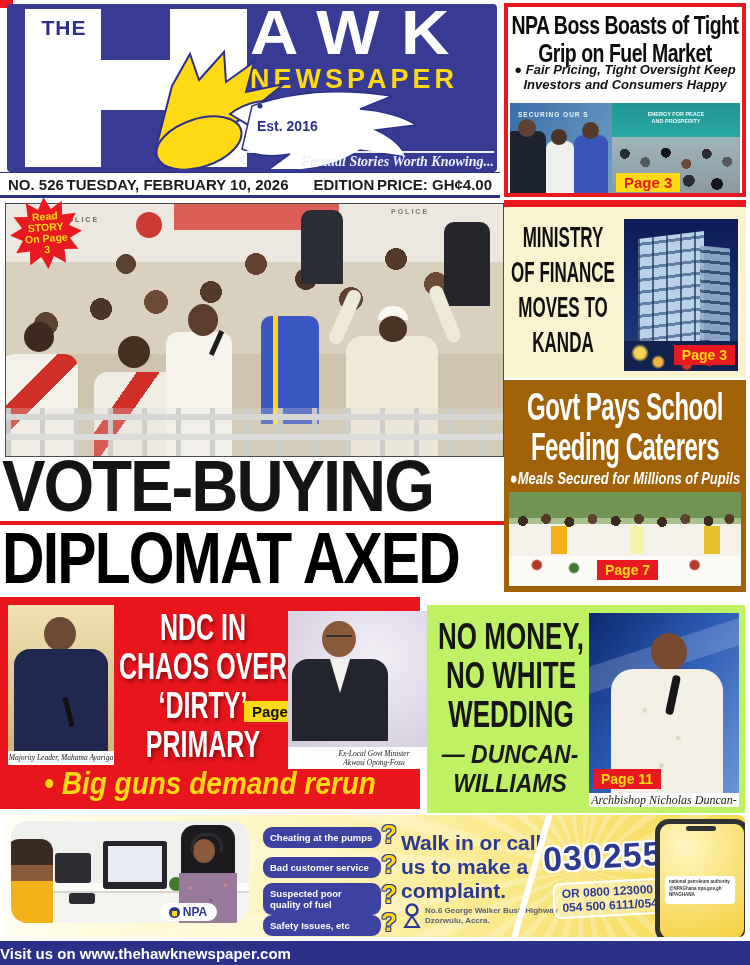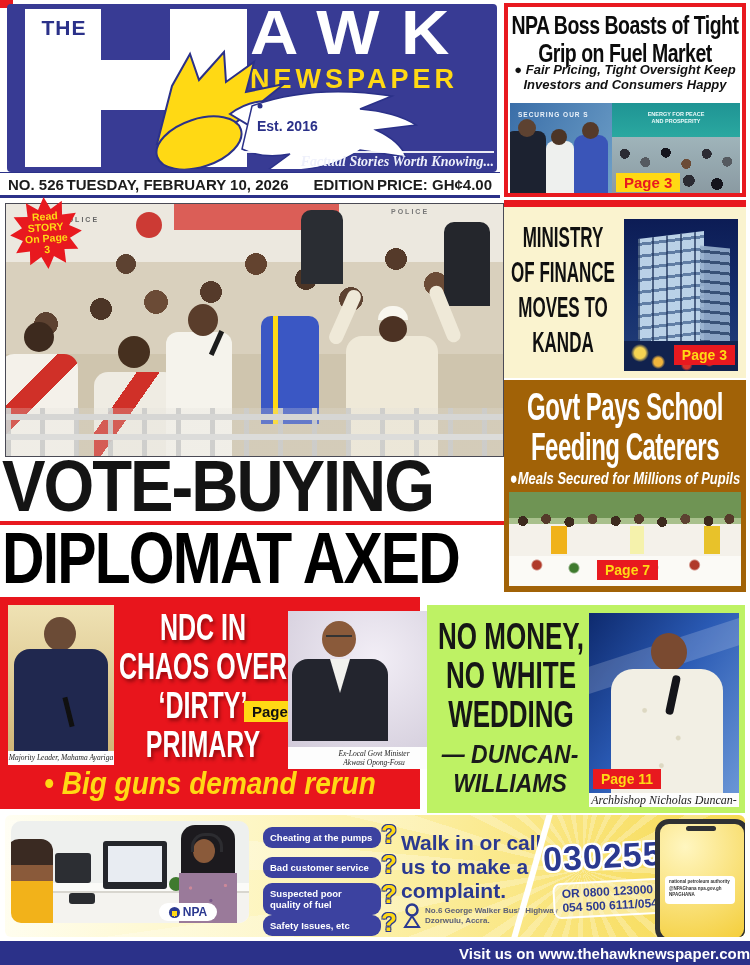--- a/index.html
+++ b/index.html
@@ -94,21 +94,21 @@
          text-shadow:1px 1px 0 #2b3990,-1px -1px 0 #2b3990,1px -1px 0 #2b3990,-1px 1px 0 #2b3990;}
   #ad-cta{position:absolute;left:396px;top:16px;color:#2b3990;font-size:21px;line-height:24px;font-weight:800;}
   #ad-addr{position:absolute;left:420px;top:91px;color:#5b5f77;font-size:8px;line-height:9.5px;font-weight:bold;}
   #ad-phone{position:absolute;left:538px;top:20px;color:#2b3990;font-size:34px;font-weight:900;
             letter-spacing:1px;transform:rotate(-3deg);
             text-shadow:2px 0 #fff,-2px 0 #fff,0 2px #fff,0 -2px #fff,2px 2px #fff,-2px -2px #fff,2px -2px #fff,-2px 2px #fff;}
   #ad-alt{position:absolute;left:548px;top:64px;transform:rotate(-3deg);background:rgba(255,255,255,.3);
           border:2px solid #fff;border-radius:8px;padding:2px 7px;color:#2b3990;font-size:12px;
           line-height:14px;font-weight:800;white-space:nowrap;}
   #footer{position:absolute;left:0;top:941px;width:750px;height:24px;background:#2b3189;display:flex;
-          align-items:center;justify-content:flex-end;color:#fff;font-weight:bold;font-size:15px;}
+          align-items:center;justify-content:flex-start;color:#fff;font-weight:bold;font-size:15px;}
 </style>
 </head>
 <body>
 
 <div id="page">
 
   <div class="abs" style="left:0;top:0;width:13px;height:8px;background:#e8191f;"></div>
 
   <div id="masthead">
     <div class="m-white" style="left:18px;top:5px;width:76px;height:158px;"></div>
@@ -315,21 +315,21 @@
       <div class="abs" style="left:22px;top:56px;width:112px;height:138px;border-radius:22px 22px 0 0;
            background:radial-gradient(circle 3px at 30% 30%,#ddd8c2 60%,transparent),radial-gradient(circle 3px at 60% 50%,#ddd8c2 60%,transparent),
                       radial-gradient(circle 3px at 45% 70%,#ddd8c2 60%,transparent),#f2efe4;"></div>
       <div class="abs" style="left:80px;top:62px;width:8px;height:40px;background:#15151a;border-radius:4px;transform:rotate(12deg);"></div>
       <div class="abs page-badge-red" style="left:4px;bottom:18px;">Page 11</div>
       <div class="cap-strip" style="font-size:12px;height:14px;line-height:14px;">Archbishop Nicholas Duncan-Williams</div>
     </div>
   </div>
 
   <div id="ad">
-    <div class="photo" style="left:6px;top:6px;width:238px;height:102px;border-radius:10px;background:linear-gradient(180deg,#eef0ee 0 62px,#fbfbf8 62px 100%);">
+    <div class="photo" style="left:6px;top:6px;width:238px;height:102px;border-radius:16px;background:linear-gradient(180deg,#eef0ee 0 62px,#fbfbf8 62px 100%);">
       <div class="abs" style="left:0;bottom:0;width:100%;height:30px;background:#f4f3ef;border-top:2px solid #d8d6cf;"></div>
       <div class="abs" style="left:92px;top:20px;width:64px;height:48px;background:#24262b;border-radius:3px;"></div>
       <div class="abs" style="left:97px;top:25px;width:54px;height:36px;background:#e8ecf2;"></div>
       <div class="abs" style="left:44px;top:32px;width:36px;height:30px;background:#2c2e33;border-radius:3px;"></div>
       <div class="abs" style="left:58px;top:72px;width:26px;height:11px;background:#2a2c30;border-radius:3px;"></div>
       <div class="abs" style="left:158px;top:56px;width:14px;height:14px;border-radius:50%;background:#3f7a2e;"></div>
       <div class="abs" style="left:-4px;top:18px;width:46px;height:86px;border-radius:12px 12px 0 0;background:linear-gradient(180deg,#3a2a22 0 26px,#8a5a3a 26px 42px,#f2b21a 42px 100%);"></div>
       <div class="abs" style="left:170px;top:4px;width:54px;height:96px;border-radius:14px 14px 0 0;background:#1c1a1e;"></div>
       <div class="abs" style="left:182px;top:18px;width:22px;height:24px;border-radius:50%;background:#8a5a3a;"></div>
       <div class="abs" style="left:180px;top:12px;width:26px;height:16px;border:3px solid #2c2c30;border-bottom:none;border-radius:14px 14px 0 0;"></div>

